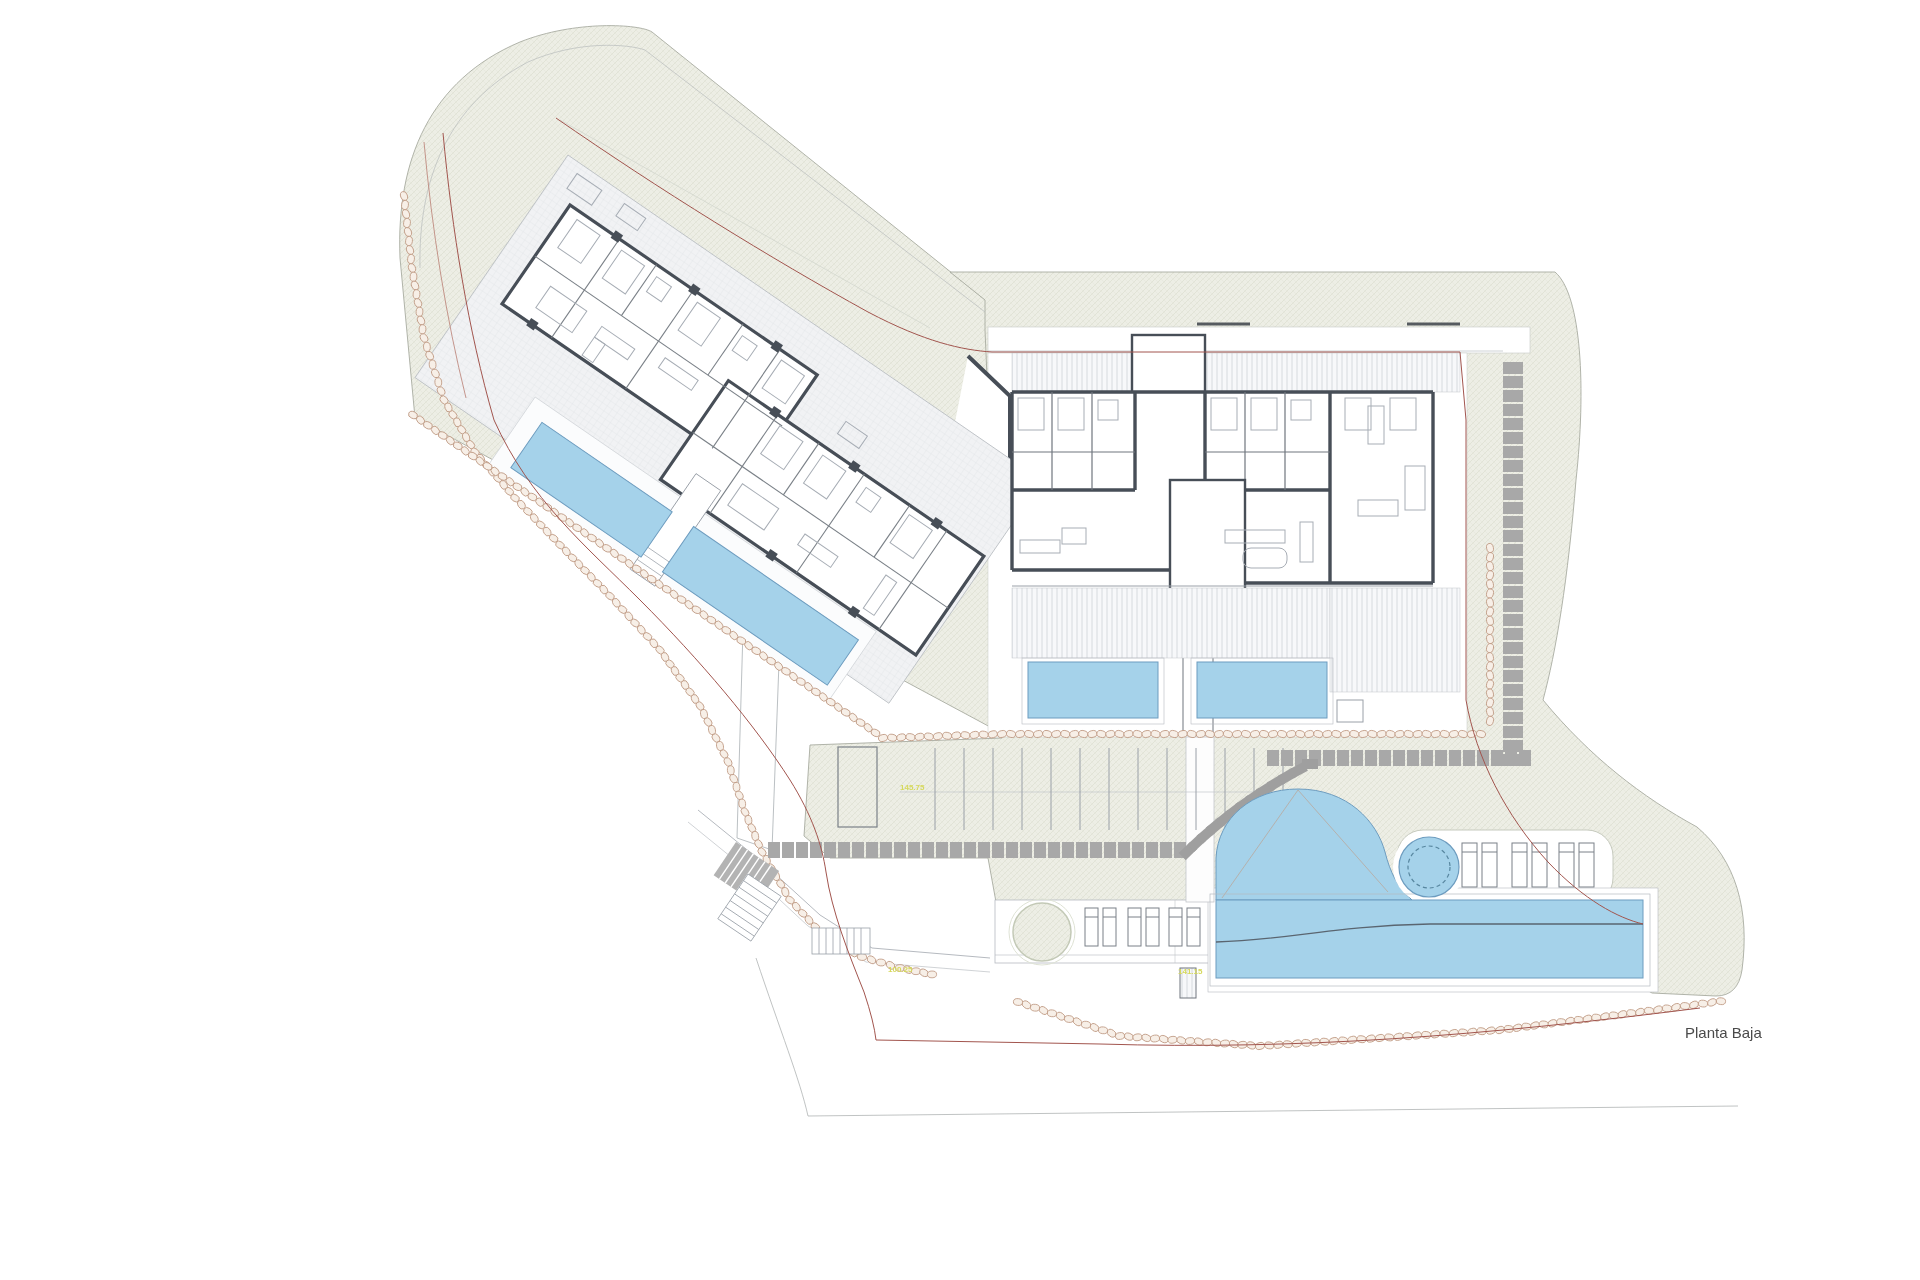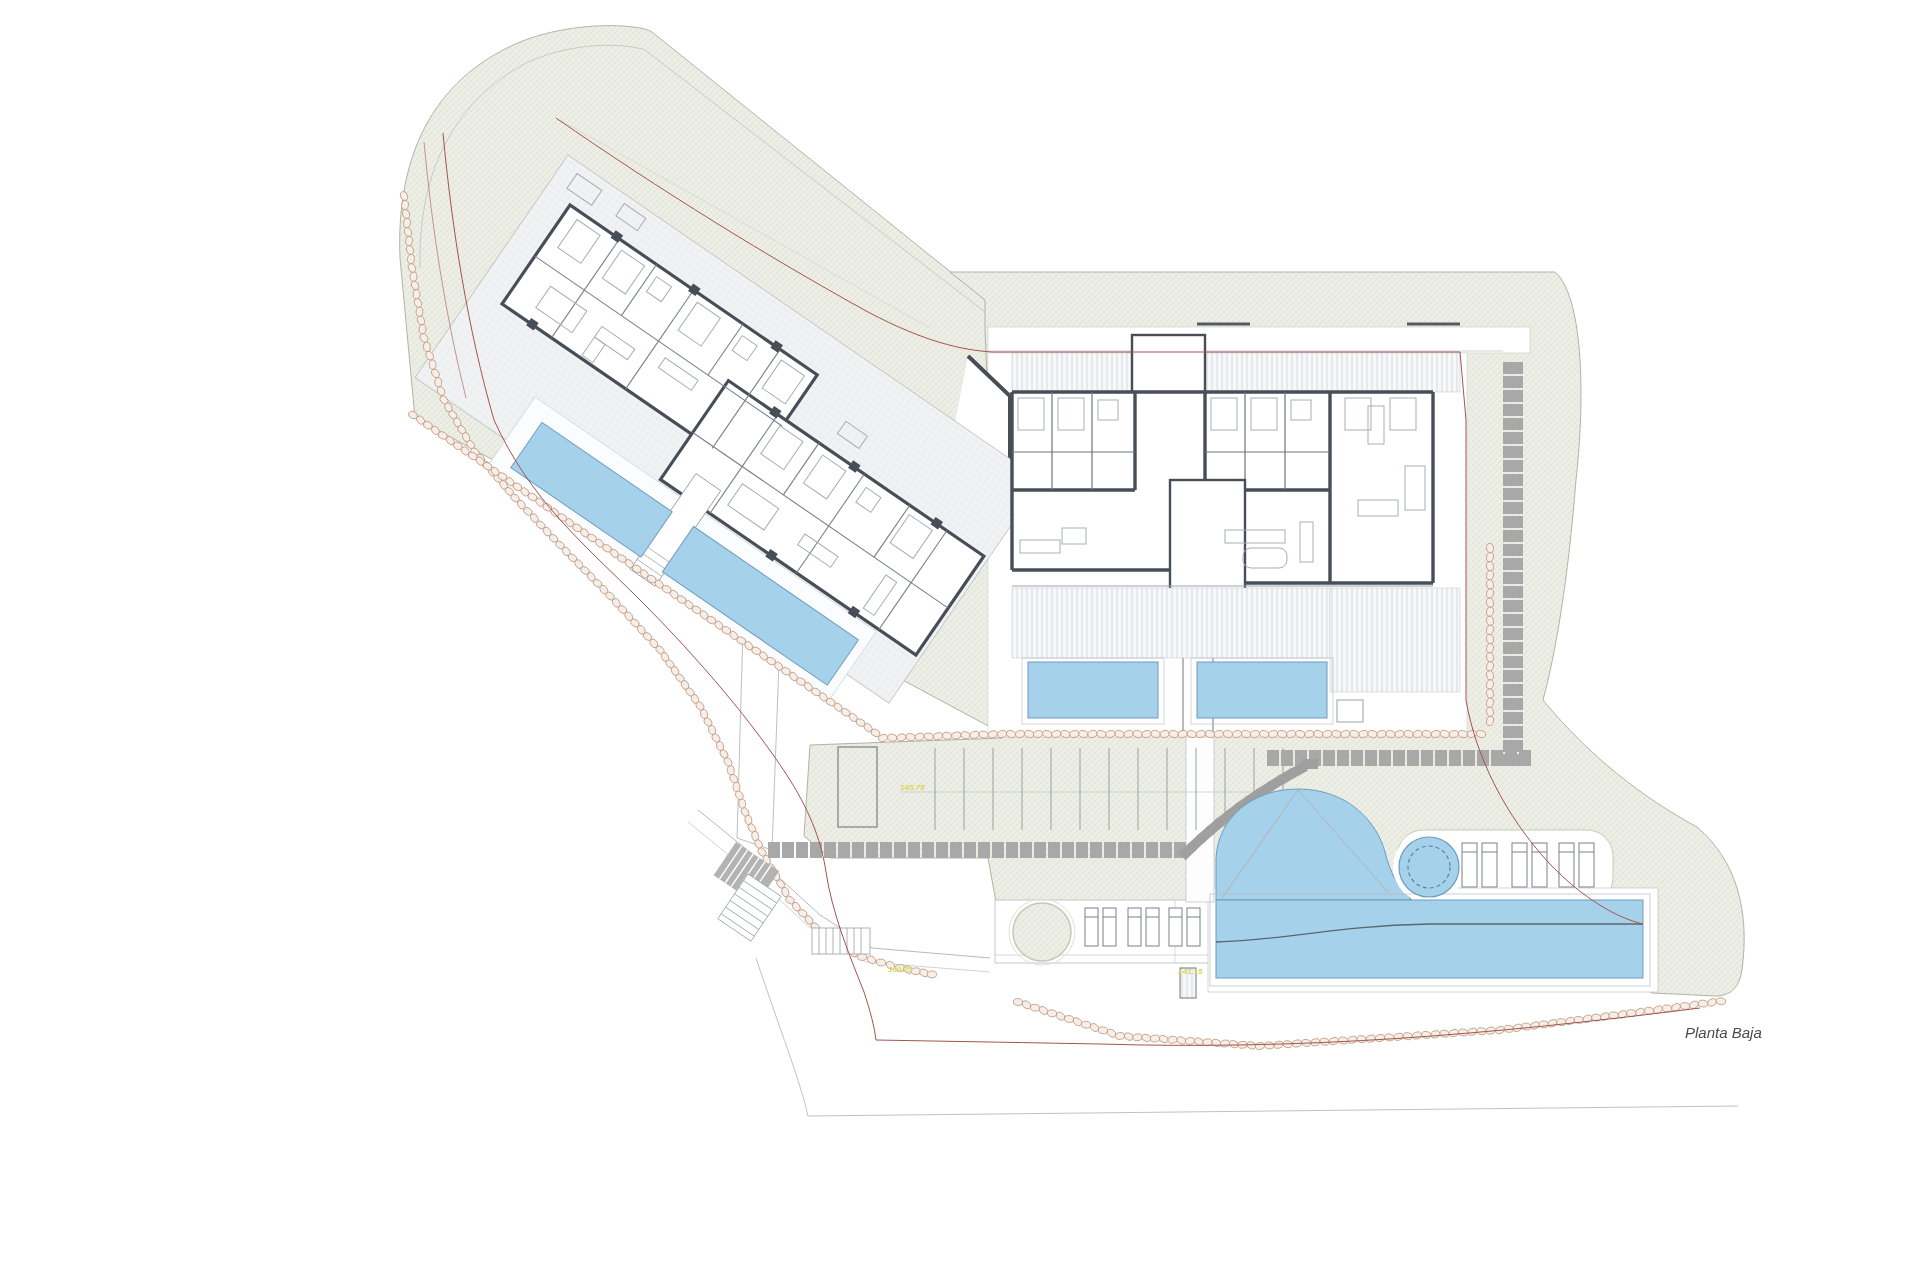--- a/index.html
+++ b/index.html
@@ -1,17 +1,17 @@
 <!DOCTYPE html>
 <html><head>
 <meta charset="utf-8">
 <style>
   html,body{margin:0;padding:0;background:#ffffff;}
   .stage{position:relative;width:1920px;height:1280px;background:#ffffff;overflow:hidden;
-         font-family:"Liberation Sans", sans-serif;font-style:italic;}
+         font-family:"Liberation Sans", sans-serif;}
   svg{display:block}
   .plan-title{font-family:"Liberation Sans", sans-serif;font-size:15px;fill:#4a4a4a;}
   .elev-label{font-family:"Liberation Sans", sans-serif;font-size:8px;fill:#d6d95c;font-weight:bold;}
 </style>
 </head>
 <body>
 
 <div class="stage">
 <svg id="plan" width="1920" height="1280" viewBox="0 0 1920 1280">
   <defs>

